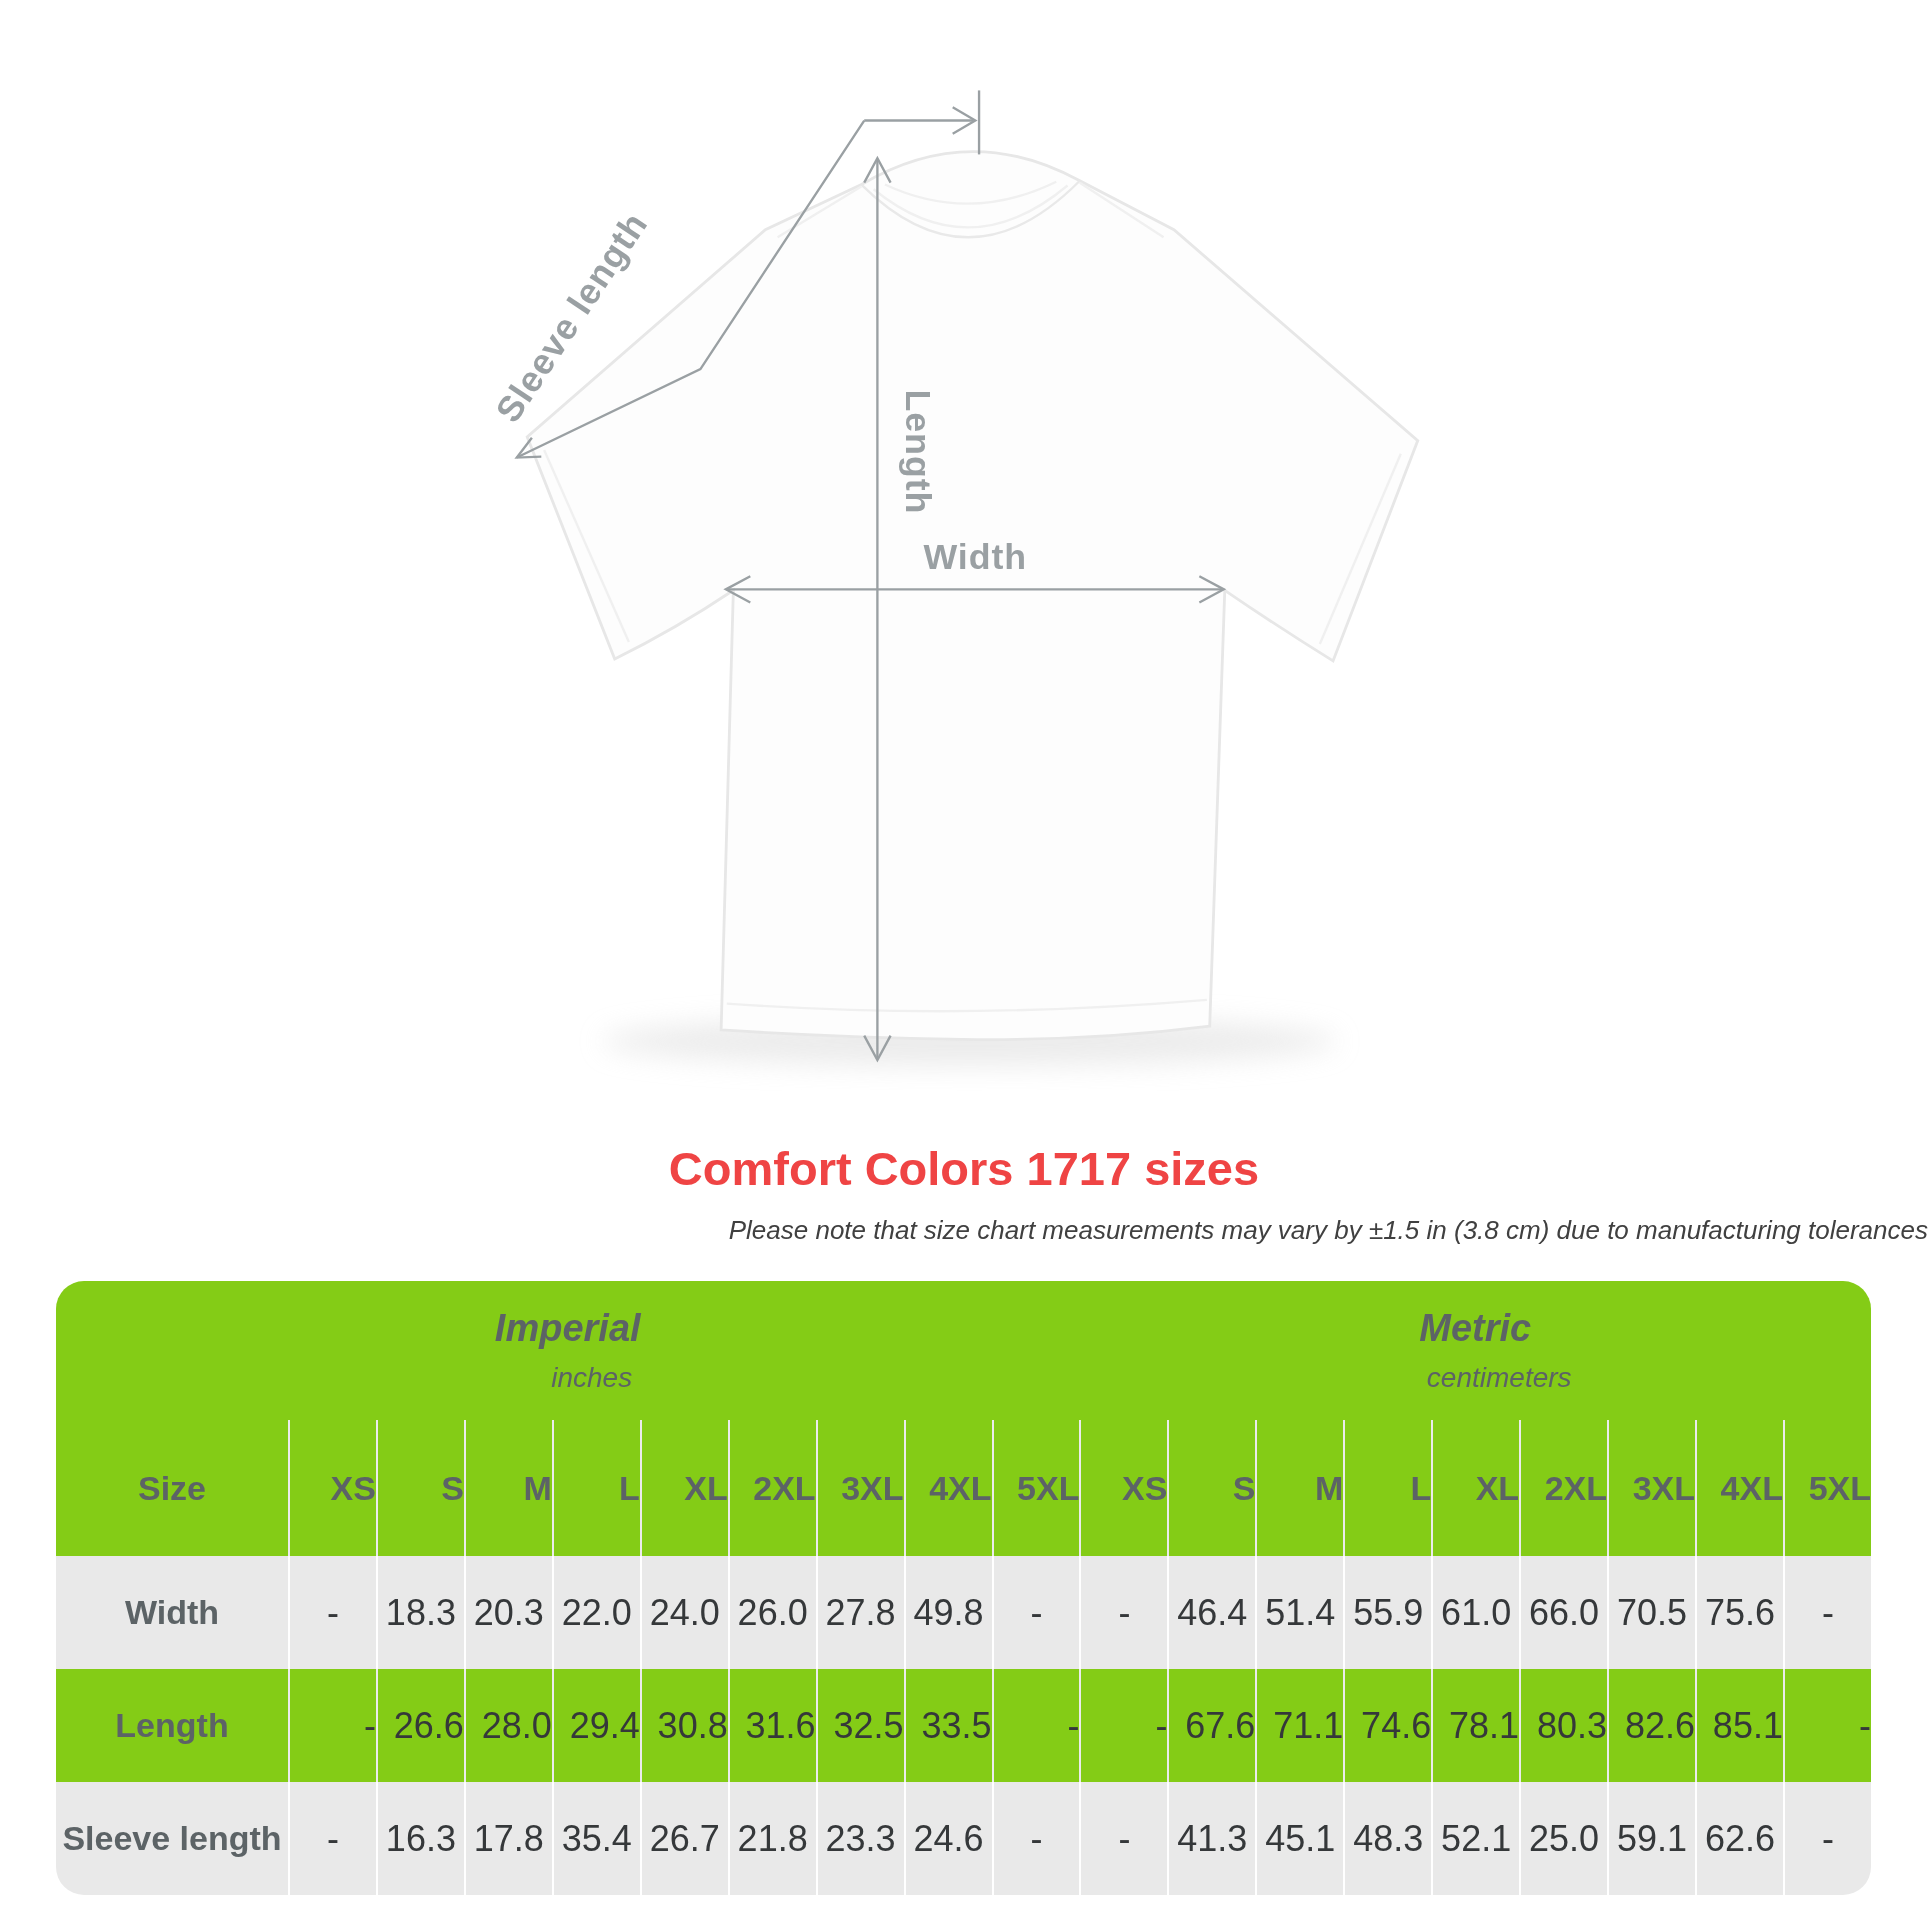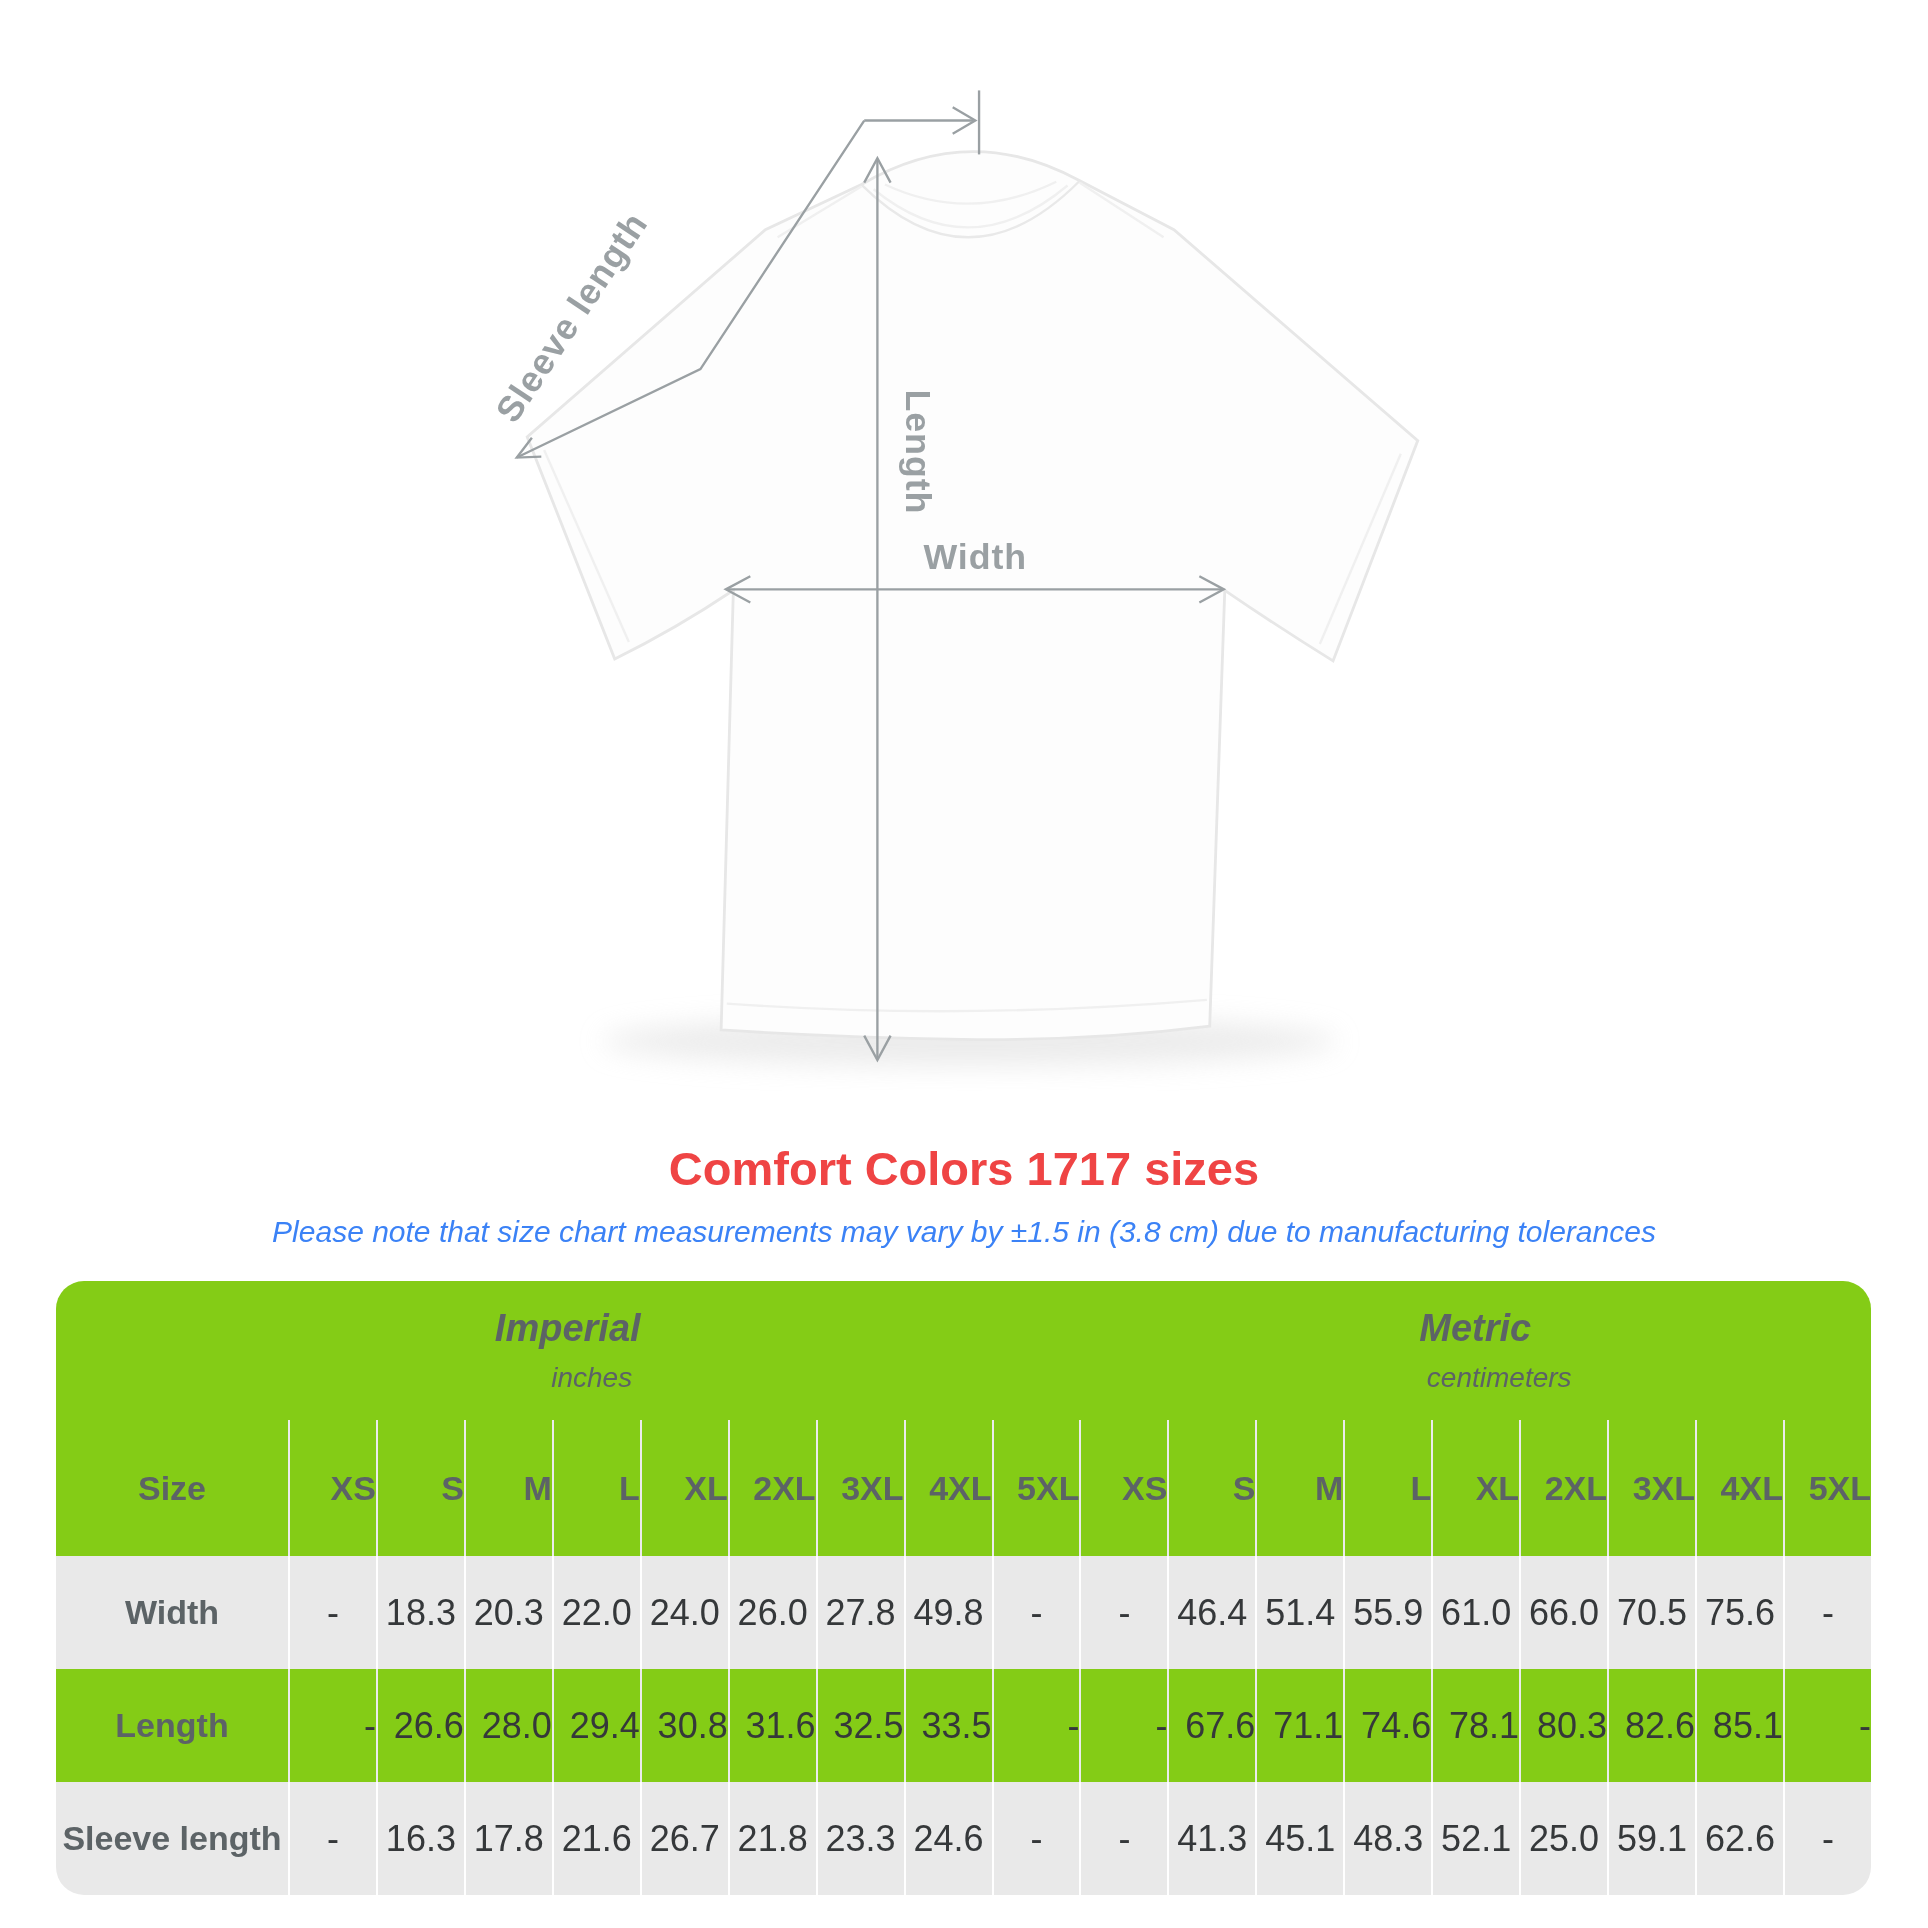--- a/index.html
+++ b/index.html
@@ -20,21 +20,21 @@
     fill: #9aa0a3; font-weight: bold; font-size: 38px;
     font-family: "Liberation Sans", sans-serif; letter-spacing: 1px;
   }
   
   .title {
     position: absolute; top: 1141px; left: 0; width: 100%;
     text-align: center; font-weight: bold; font-size: 47px; color: #ef4444;
   }
   .subtitle {
     position: absolute; top: 1215px; left: 0; width: 100%;
-    text-align: center; font-style: italic; font-size: 30px; color: #3b82f6;
+    text-align: right; font-style: italic; font-size: 26px; color: #404040;
   }
   
   .table-wrap {
     position: absolute; top: 1281px; left: 56px; width: 1815px;
     border-radius: 28px; overflow: hidden;
   }
   table {
     width: 100%; border-collapse: separate; border-spacing: 0;
     table-layout: fixed;
   }
@@ -221,21 +221,21 @@
         <td>82.6</td>
         <td>85.1</td>
         <td>-</td>
       </tr>
 
       <tr class="data gray">
         <th>Sleeve length</th>
         <td>-</td>
         <td>16.3</td>
         <td>17.8</td>
-        <td>21.6</td>
+        <td>35.4</td>
         <td>26.7</td>
         <td>21.8</td>
         <td>23.3</td>
         <td>24.6</td>
         <td>-</td>
         <td class="mstart">-</td>
         <td>41.3</td>
         <td>45.1</td>
         <td>48.3</td>
         <td>52.1</td>

